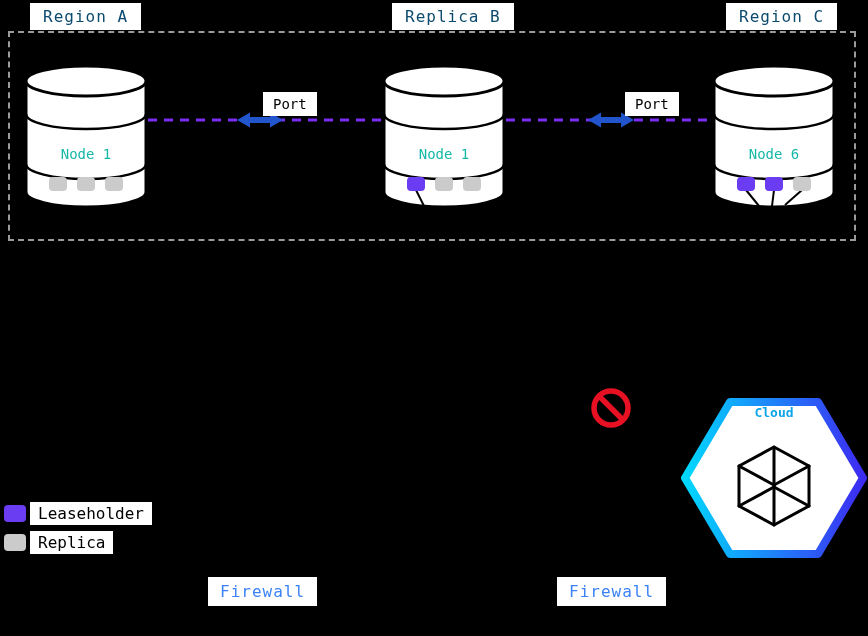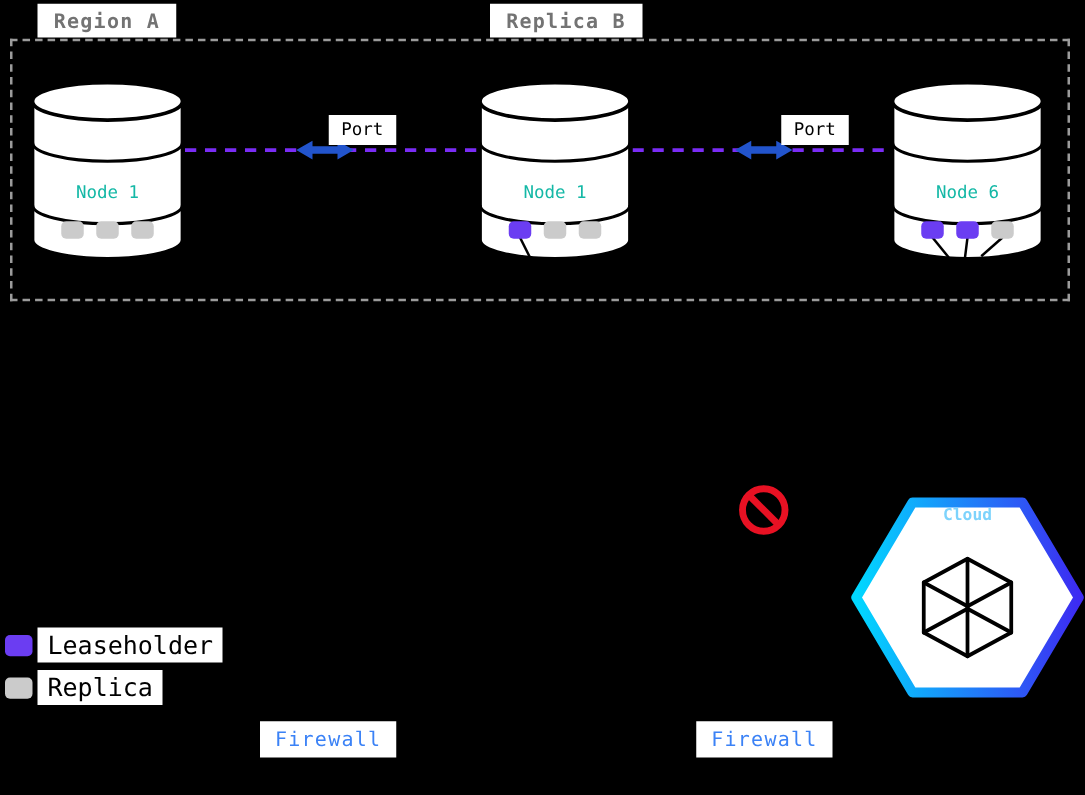--- a/index.html
+++ b/index.html
@@ -4,22 +4,22 @@
 <style>
   html,body{margin:0;padding:0;background:#000;}
   .canvas{
     position:relative;width:868px;height:636px;overflow:hidden;
     background:var(--diagram-bg,#000);
     font-family:"DejaVu Sans Mono","Liberation Mono",monospace;
   }
   
   .dashed-box{position:absolute;left:8px;top:31px;width:844px;height:206px;border:2px dashed var(--dashed-border,#9b9b9b);}
   .region-label{
-    position:absolute;top:3px;background:var(--label-bg,#fff);color:#737373;
-    font-weight:bold;font-size:16px;padding:4px 13px;letter-spacing:1px;white-space:nowrap;
+    position:absolute;top:3px;background:var(--label-bg,#fff);color:#0c4a6e;
+    font-weight:normal;font-size:16px;padding:4px 13px;letter-spacing:1px;white-space:nowrap;
   }
   
   .node{position:absolute;top:64px;width:124px;height:145px;}
   .cyl{position:absolute;left:0;top:0;}
   .cyl .body,.cyl .lid{fill:#fff;stroke:#000;stroke-width:3;}
   .cyl .divider{fill:none;stroke:#000;stroke-width:2.5;}
   .cyl .tick{fill:none;stroke:#000;stroke-width:2;}
   .node-label{position:absolute;top:82px;left:0;width:100%;text-align:center;font-size:14px;color:#14b8a6;}
   .squares{position:absolute;top:113px;left:0;width:100%;display:flex;justify-content:center;gap:10px;}
   .sq{width:18px;height:14px;border-radius:4px;background:var(--replica,#cbcbcb);}
@@ -30,43 +30,44 @@
   .link-line line{stroke:var(--link-line,#7a2cf5);stroke-width:3;stroke-dasharray:9 7;}
   .arrow{position:absolute;top:112px;}
   .arrow path{fill:var(--arrow,#2254cc);}
   .port-label{position:absolute;top:92px;background:var(--label-bg,#fff);color:#000;font-size:14px;padding:4px 10px;white-space:nowrap;}
   
   .no-sign{position:absolute;left:590px;top:387px;}
   .no-sign circle,.no-sign line{stroke:var(--prohibited,#e81123);fill:none;}
   
   .cloud{position:absolute;left:680px;top:392px;width:188px;height:172px;}
   .cloud .hex{position:absolute;left:0;top:0;}
-  .cloud-text{position:absolute;top:13px;left:0;width:100%;text-align:center;color:#7dd3fc;font-weight:bold;font-size:13px;line-height:16px;}
+  .cloud-text{position:absolute;top:13px;left:0;width:100%;text-align:center;color:#0ea5e9;font-weight:bold;font-size:13px;line-height:16px;}
   .cloud-text span{display:block;}
   .cube{position:absolute;left:56px;top:52px;}
   .cube path{fill:none;stroke:#000;stroke-width:3;stroke-linejoin:round;stroke-linecap:round;}
   
   .legend{position:absolute;left:4px;top:502px;}
   .legend-row{display:flex;align-items:center;gap:4px;margin-bottom:6px;}
   .legend-sq{width:22px;height:17px;border-radius:4px;flex:0 0 auto;}
   .legend-sq[data-type="leaseholder"]{background:var(--leaseholder,#6b3df2);}
   .legend-sq[data-type="replica"]{background:var(--replica,#cbcbcb);}
-  .legend-label{background:var(--label-bg,#fff);color:#000;font-size:20px;padding:2px 8px;white-space:nowrap;}
+  .legend-label{background:var(--label-bg,#fff);color:#000;font-size:16px;padding:2px 8px;white-space:nowrap;}
   
   .firewall-label{position:absolute;top:577px;background:var(--label-bg,#fff);color:#3b82f6;font-size:16px;padding:5px 12px;letter-spacing:1px;white-space:nowrap;}
 </style>
 </head>
 <body>
 
 <div class="canvas">
 
   <div class="dashed-box"></div>
 
   <div class="region-label" style="left:30px">Region A</div>
   <div class="region-label" style="left:392px">Replica B</div>
+  <div class="region-label" style="left:726px">Region C</div>
 
   <div class="node" style="left:24px">
     <svg class="cyl" width="124" height="145" viewBox="0 0 124 145">
       <path class="body" d="M2,17 L2,128 A60,15 0 0,0 122,128 L122,17 Z"></path>
       <ellipse class="lid" cx="62" cy="17" rx="60" ry="15"></ellipse>
       <path class="divider" d="M2,50 A60,15 0 0,0 122,50"></path>
       <path class="divider" d="M2,100 A60,15 0 0,0 122,100"></path>
     </svg>
     <div class="node-label">Node 1</div>
     <div class="squares">

